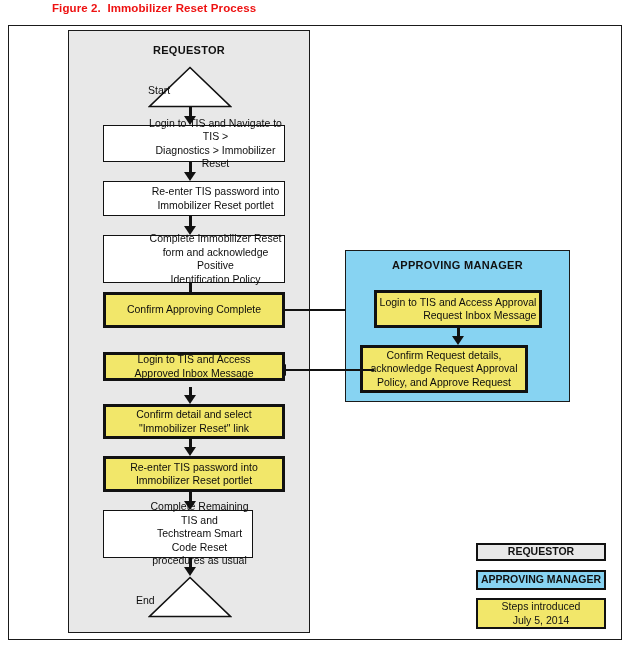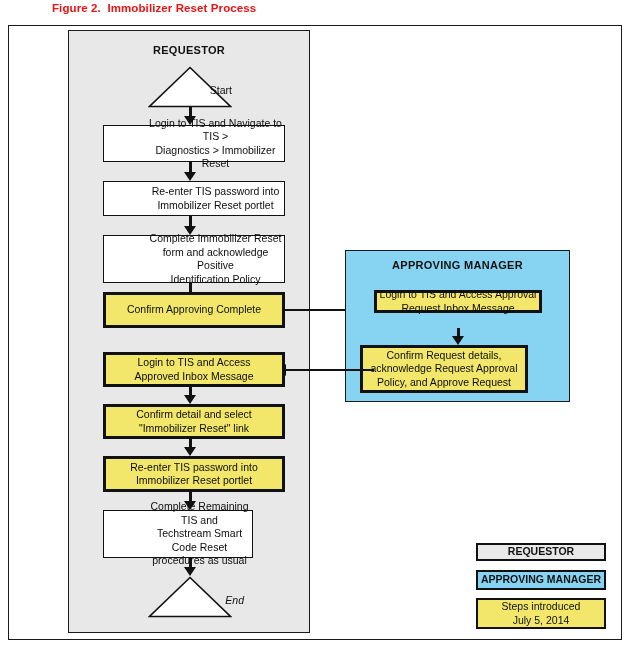--- a/index.html
+++ b/index.html
@@ -100,21 +100,21 @@
     border: 3px solid #111111;
   }
   .tri-shape {
     position: absolute;
     left: 0;
     top: 0;
   }
   .tri-label {
     position: absolute;
     width: 100%;
-    text-align: right;
+    text-align: left;
     font-size: 10.5px;
     color: #0d0d0d;
   }
 
   
   .vline {
     position: absolute;
     width: 3px;
     background: #111111;
   }
@@ -207,34 +207,34 @@
 
 <div class="node yellow" style="left:103px; top:292px; width:182px; height:36px;">Confirm Approving Complete</div>
 
 <div class="hline" style="left:285px; top:308.5px; width:88px;"></div>
 <div class="arrow-right" style="left:370px; top:303.5px;"></div>
 
 <div id="approver-lane">
   <div class="lane-title">APPROVING MANAGER</div>
 </div>
 
-<div class="node yellow" style="left:374px; top:290px; width:168px; height:23px;">Login to TIS and Access Approval
+<div class="node yellow" style="left:374px; top:290px; width:168px; height:38px;text-align:right;">Login to TIS and Access Approval
 Request Inbox Message</div>
 
 <div class="vline" style="left:456.5px; top:328px; height:11px;"></div>
 <div class="arrow-down" style="left:451.5px; top:336px;"></div>
 
 <div class="node yellow" style="left:360px; top:345px; width:168px; height:48px;">Confirm Request details,
 acknowledge Request Approval
 Policy, and Approve Request</div>
 
 <div class="hline" style="left:203px; top:368.5px; width:171px;"></div>
 <div class="arrow-left" style="left:277px; top:363.5px;"></div>
 
-<div class="node yellow" style="left:103px; top:352px; width:182px; height:35px;">Login to TIS and Access
+<div class="node yellow" style="left:103px; top:352px; width:182px; height:29px;">Login to TIS and Access
 Approved Inbox Message</div>
 
 <div class="vline" style="left:188.5px; top:387px; height:11px;"></div>
 <div class="arrow-down" style="left:183.5px; top:395px;"></div>
 
 <div class="node yellow" style="left:103px; top:404px; width:182px; height:35px;">Confirm detail and select
 "Immobilizer Reset" link</div>
 
 <div class="vline" style="left:188.5px; top:439px; height:11px;"></div>
 <div class="arrow-down" style="left:183.5px; top:447px;"></div>
@@ -248,20 +248,20 @@
 <div class="node white" style="left:103px; top:510px; width:150px; height:48px;">Complete Remaining TIS and
 Techstream Smart Code Reset
 procedures as usual</div>
 
 <div class="vline" style="left:188.5px; top:558px; height:12px;"></div>
 <div class="arrow-down" style="left:183.5px; top:567px;"></div>
 
 <svg class="tri-shape" style="left:148px; top:576px;" width="84" height="42">
   <polygon points="42,1.5 82.5,40.5 1.5,40.5" fill="#ffffff" stroke="#111111" stroke-width="1.6"></polygon>
 </svg>
-<div class="tri-label" style="left:160px; top:594px; width:84px;font-style:italic;">End</div>
+<div class="tri-label" style="left:136px; top:594px; width:84px;">End</div>
 
 <div id="legend">
   <div class="legend-item grey" style="left:476px; top:543px; width:130px; height:18px;">REQUESTOR</div>
   <div class="legend-item blue" style="left:476px; top:570px; width:130px; height:20px;">APPROVING MANAGER</div>
   <div class="legend-item yellow" style="left:476px; top:598px; width:130px; height:31px;">Steps introduced
 July 5, 2014</div>
 </div>
 
 </body></html>

